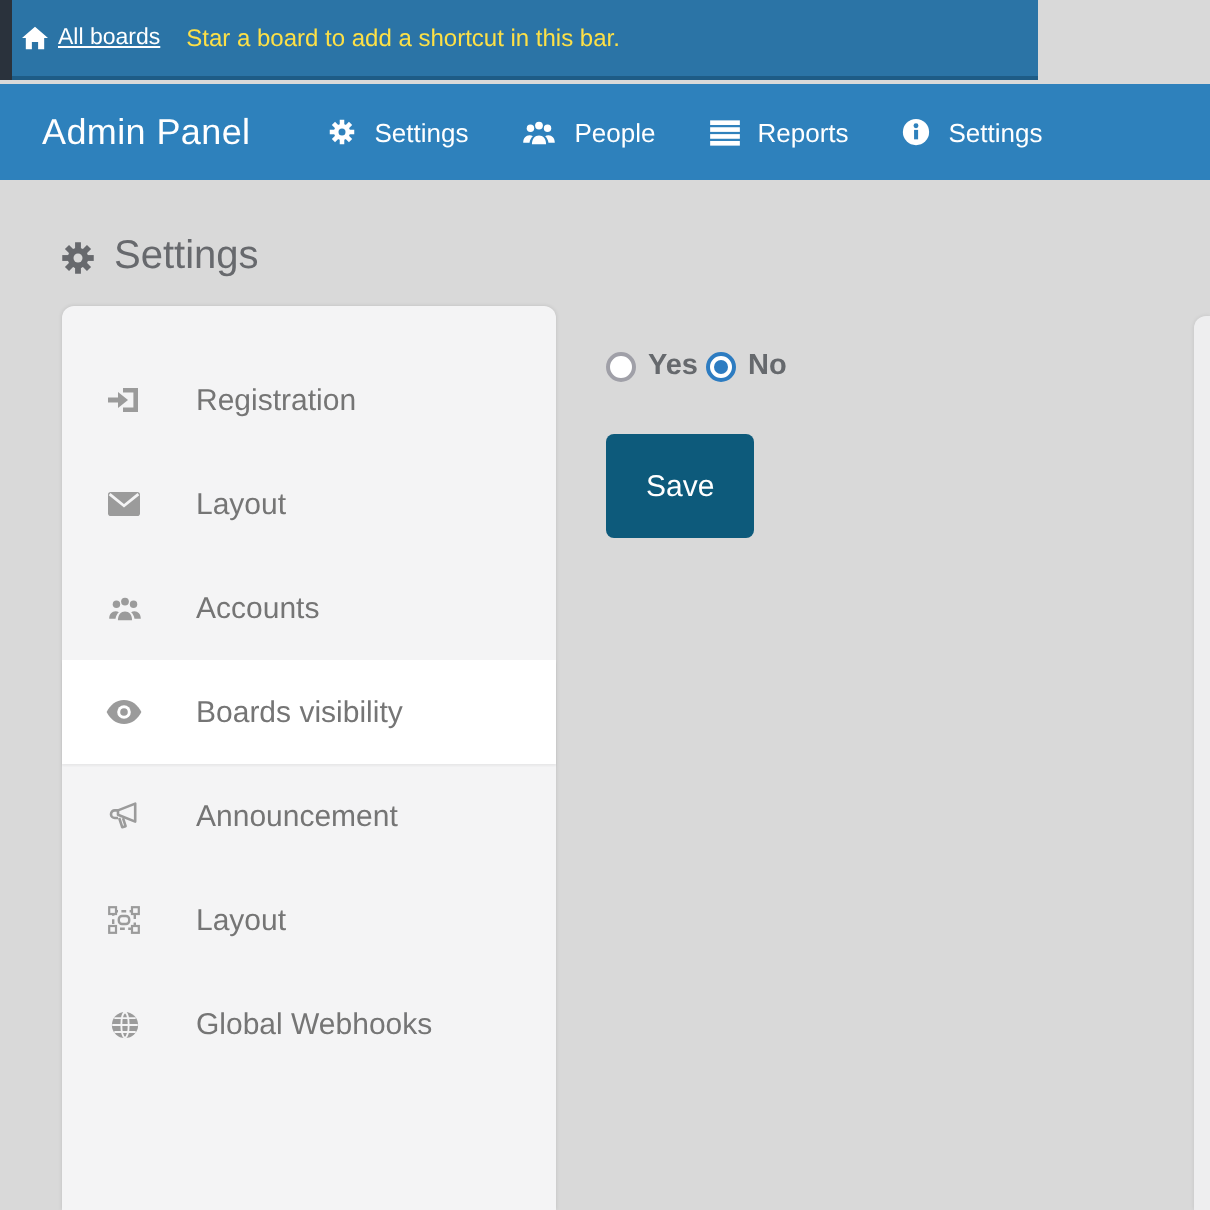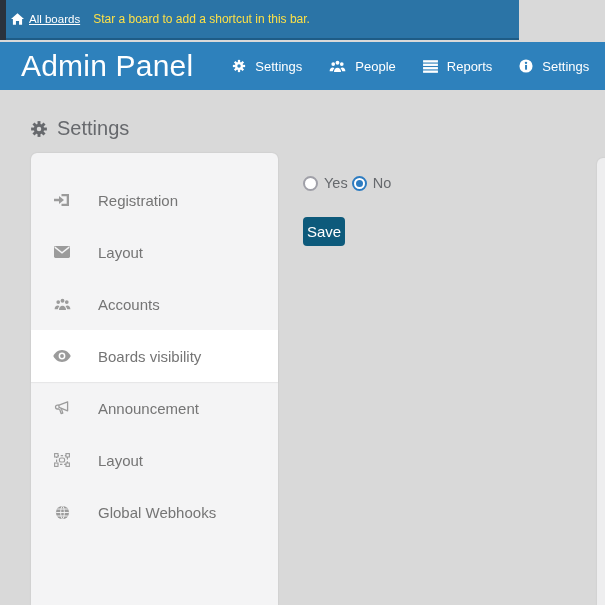--- a/index.html
+++ b/index.html
@@ -12,21 +12,21 @@
     display:flex;align-items:center;color:#fff;box-sizing:border-box;}
   .sliver{position:absolute;left:0;top:0;width:6px;height:40px;background:var(--sliver-bg,#2a323c);}
   .all-boards{display:flex;align-items:center;gap:5px;margin-left:11px;color:#fff;
     text-decoration:underline;font-size:11.5px;cursor:pointer;}
   .all-boards .ic{display:flex;}
   .hint{margin-left:13px;font-size:12px;color:#fde047;}
 
   
   .app-header{position:absolute;left:0;top:42px;width:605px;height:48px;
     background:var(--header-bg,#2e81bc);display:flex;align-items:center;color:#fff;}
-  .app-title{font-size:30px;font-weight:400;margin:0 0 0 21px;letter-spacing:.2px;}
+  .app-title{font-size:18px;font-weight:400;margin:0 0 0 21px;letter-spacing:.2px;}
   .header-nav{display:flex;align-items:center;margin-left:39px;gap:27px;}
   .nav-item{display:flex;align-items:center;gap:9px;font-size:13px;color:#fff;cursor:pointer;text-decoration:none;}
   .nav-item .ic{display:flex;}
   .gear-hole-nav{fill:var(--header-bg,#2e81bc);}
   .gear-hole-page{fill:var(--main-bg,#d9d9d9);}
 
   
   .main{position:absolute;left:0;top:90px;width:605px;height:515px;}
   .page-heading{position:absolute;left:30px;top:27px;display:flex;align-items:center;gap:9px;
     font-size:20px;color:#67696d;}
@@ -39,29 +39,29 @@
   .sidebar-item{height:52px;display:flex;align-items:center;padding-left:22px;cursor:pointer;
     color:#757575;font-size:15px;}
   .sidebar-item .ic{width:18px;display:flex;justify-content:center;color:#9b9b9b;}
   .sidebar-item .lbl{margin-left:27px;}
   .sidebar-item.active{background:#fff;box-shadow:0 1px 1px rgba(0,0,0,.05);}
   .icon-bg{fill:var(--panel-bg,#f4f4f5);}
 
   
   .settings-form{position:absolute;left:303px;top:70px;width:290px;}
   .form-label{font-size:14px;font-weight:bold;color:#616468;line-height:18px;}
-  .radio-row{display:flex;align-items:flex-start;margin-top:15px;gap:4px;}
+  .radio-row{display:flex;align-items:flex-start;margin-top:15px;gap:4px;font-weight:bold;}
   .radio-opt{display:flex;align-items:center;gap:6px;font-size:14.5px;color:#66696d;cursor:pointer;}
   .rc{width:15px;height:15px;border-radius:50%;background:#fff;border:2px solid #a0a0a8;
     box-sizing:border-box;position:relative;flex:none;}
   .radio-opt.selected .rc{border-color:var(--radio-blue,#2d7cc1);}
   .radio-opt.selected .rc::after{content:"";position:absolute;left:2px;top:2px;width:7px;height:7px;
     border-radius:50%;background:var(--radio-blue,#2d7cc1);}
   .save-btn{margin-top:26px;display:inline-block;background:var(--save-bg,#0d5a7b);color:#fff;
-    border:none;border-radius:4px;height:29px;padding:0 4px;font-size:15px;
+    border:none;border-radius:4px;height:52px;padding:0 20px;font-size:15px;
     font-family:"Liberation Sans",sans-serif;cursor:pointer;}
 
   
   .peek-panel{position:absolute;right:0;top:68px;width:8px;height:447px;
     background:#eeeeef;border-radius:6px 0 0 0;box-shadow:0 0 2px rgba(0,0,0,.1);}
 </style>
 </head>
 <body>
 
 <div class="screen">

